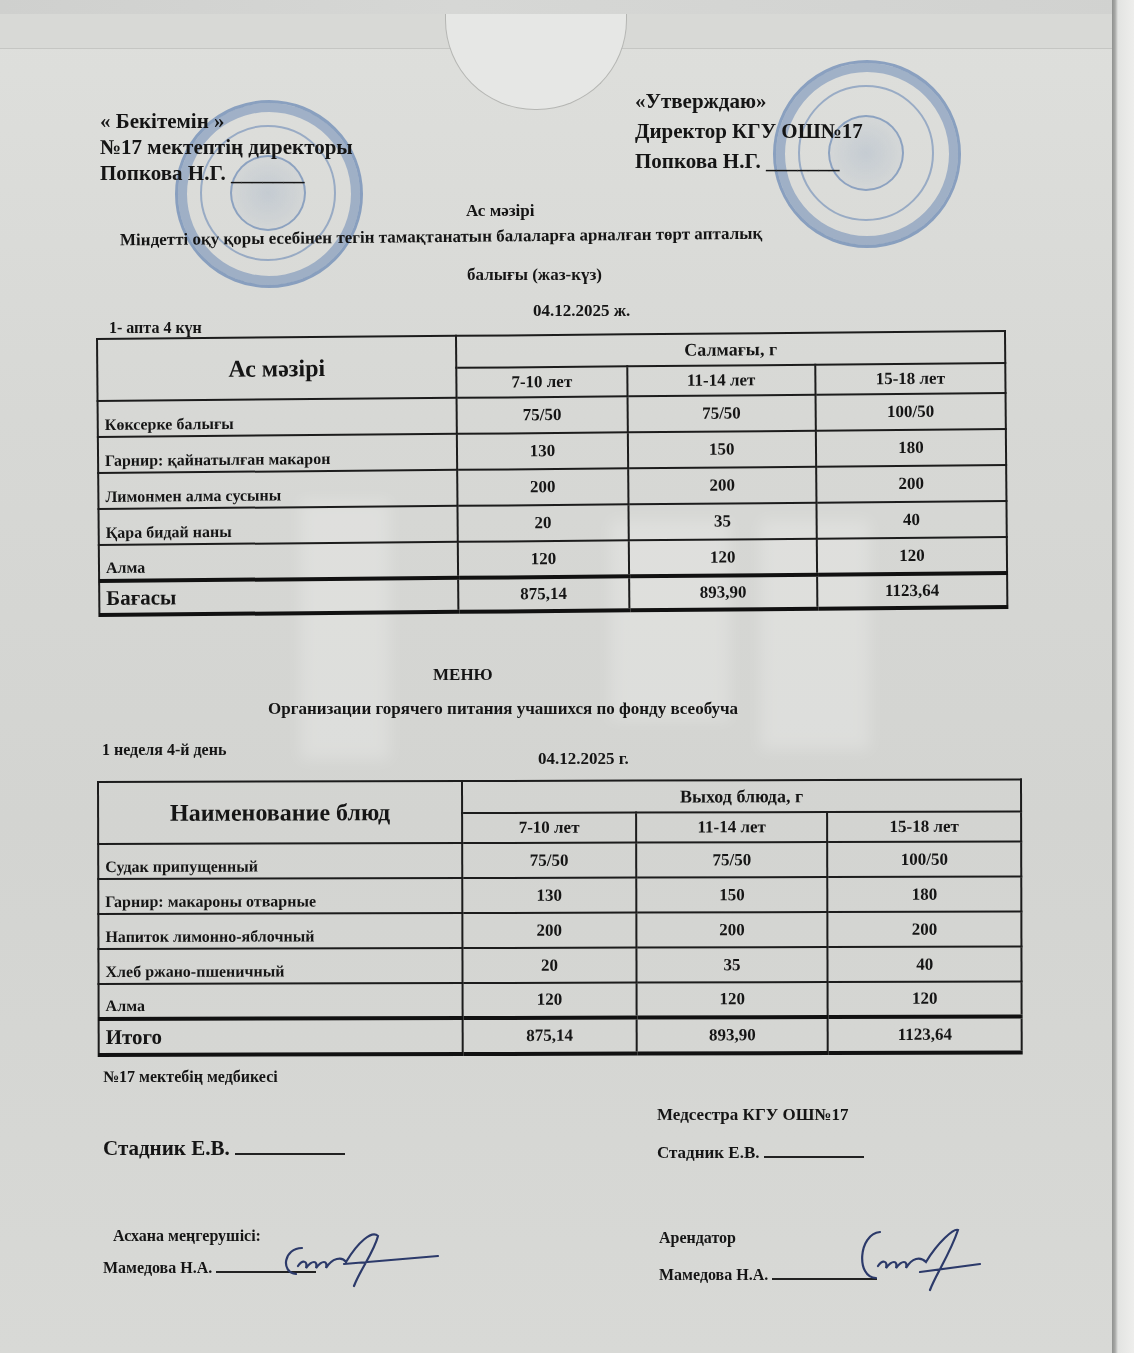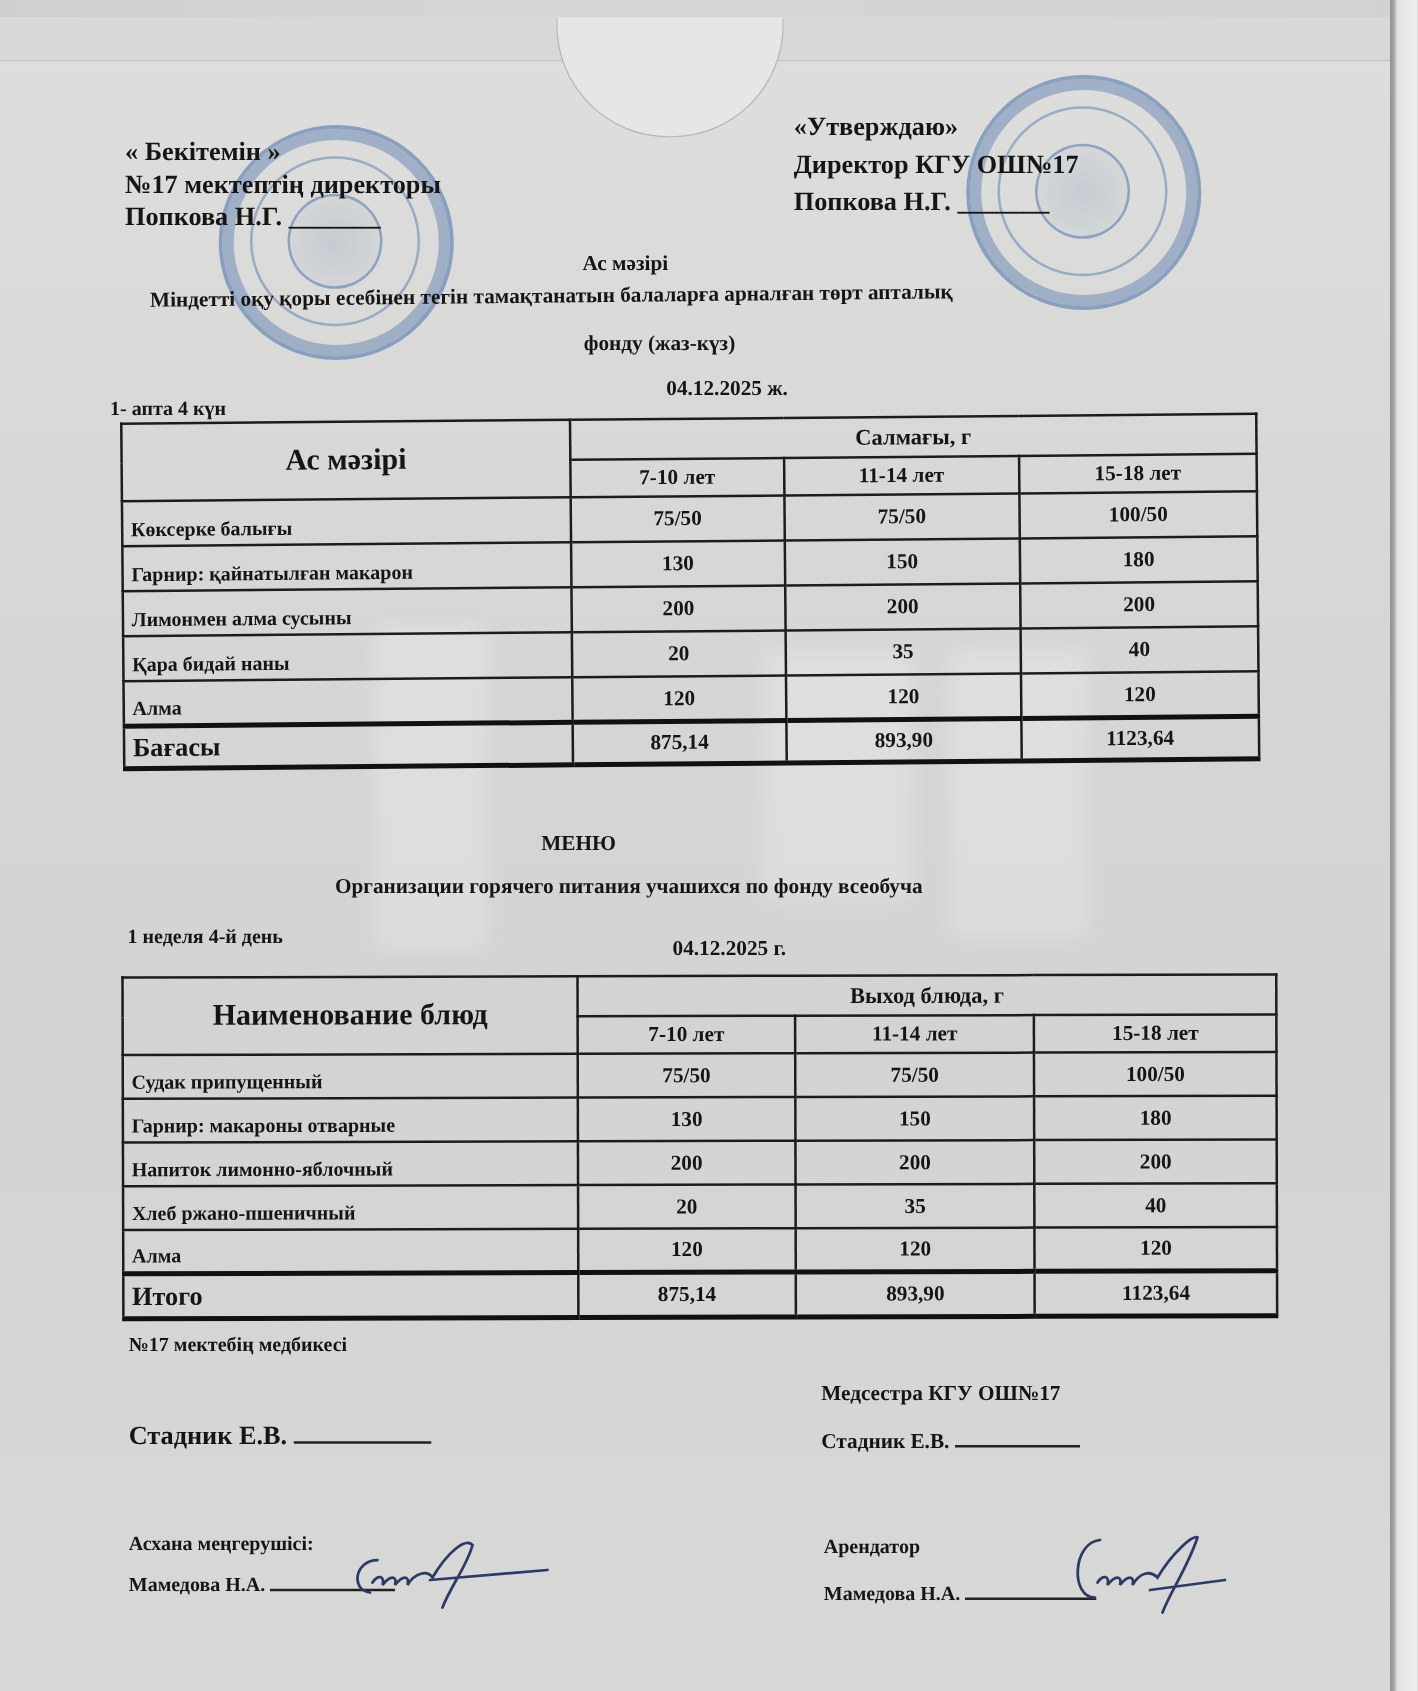--- a/index.html
+++ b/index.html
@@ -80,23 +80,23 @@
 <div class="txt big" style="left:100px;top:108px;text-align:center;">« Бекітемін »</div>
 <div class="txt big" style="left:100px;top:134px;">№17 мектептің директоры</div>
 <div class="txt big" style="left:100px;top:160px;">Попкова Н.Г. _______</div>
 
 <div class="txt big" style="left:635px;top:88px;">«Утверждаю»</div>
 <div class="txt big" style="left:635px;top:118px;">Директор КГУ ОШ№17</div>
 <div class="txt big" style="left:635px;top:148px;">Попкова Н.Г. _______</div>
 
 <div class="txt mid" style="left:466px;top:200px;">Ас  мәзірі</div>
 <div class="txt mid" style="left:120px;top:226px;transform:rotate(-0.6deg);">Міндетті оқу қоры есебінен  тегін тамақтанатын балаларға арналған төрт  апталық</div>
-<div class="txt mid" style="left:467px;top:264px;">фонду (жаз-күз)</div>
+<div class="txt mid" style="left:467px;top:264px;">балығы (жаз-күз)</div>
 <div class="txt mid" style="left:533px;top:300px;">04.12.2025 ж.</div>
-<div class="txt small" style="left:88px;top:318px;">1- апта  4 күн</div>
+<div class="txt small" style="left:109px;top:318px;">1- апта  4 күн</div>
 
 <table class="menu" style="left:96px;top:338px;width:910px;transform:rotate(-0.5deg);transform-origin:left top;">
   <tbody>
       <tr>
     <td class="hdr-main" rowspan="2" style="width:345px;">Ас  мәзірі</td>
     <td class="hdr-group" colspan="3">Салмағы, г</td>
   </tr>
   <tr>
     <td class="hdr-age">7-10 лет</td>
     <td class="hdr-age">11-14 лет</td>
@@ -201,21 +201,21 @@
   <span>Стадник Е.В.</span>
   <span class="sig-line"></span>
 </div>
 
 <div class="txt mid" style="left:657px;top:1104px;">Медсестра КГУ ОШ№17</div>
 <div class="txt mid" style="left:657px;top:1138px;">
   <span>Стадник Е.В.</span>
   <span class="sig-line" style="width:100px;"></span>
 </div>
 
-<div class="txt small" style="left:103px;top:1226px;text-align:right;">Асхана меңгерушісі:</div>
+<div class="txt small" style="left:113px;top:1226px;text-align:right;">Асхана меңгерушісі:</div>
 <div class="txt small" style="left:103px;top:1253px;">
   <span>Мамедова Н.А.</span>
   <span class="sig-line" style="width:100px;"></span>
 </div>
 
 <div class="txt small" style="left:659px;top:1228px;">Арендатор</div>
 <div class="txt small" style="left:659px;top:1260px;">
   <span>Мамедова Н.А.</span>
   <span class="sig-line" style="width:105px;"></span>
 </div>

